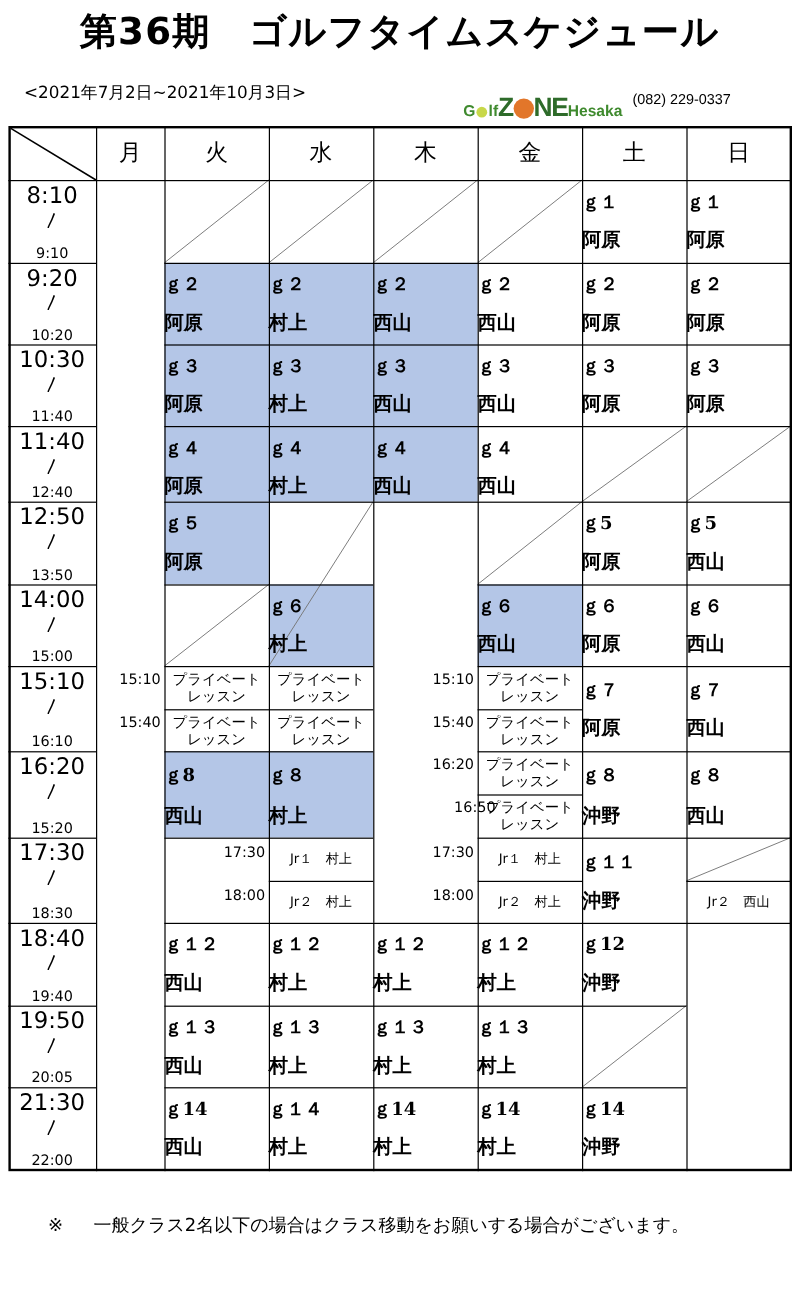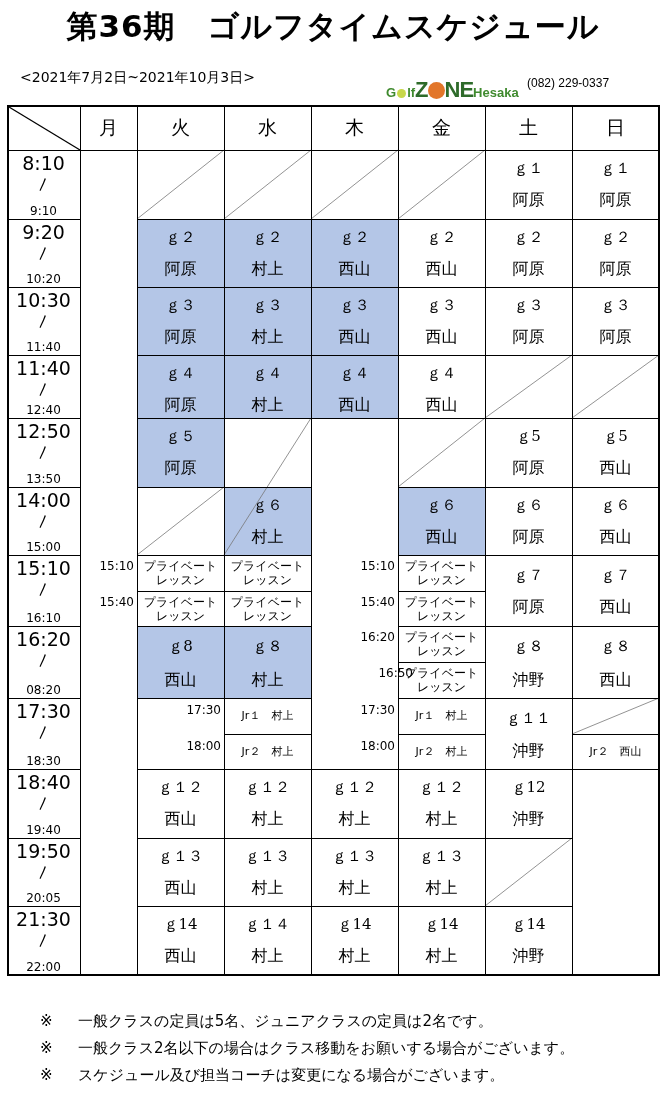--- a/index.html
+++ b/index.html
@@ -16,21 +16,21 @@
 
   .cell{position:absolute;box-sizing:border-box;}
   .outer{position:absolute;left:7px;top:105px;width:653px;height:871px;border:2px solid #000;box-sizing:border-box;pointer-events:none;}
   .hline,.vline{position:absolute;background:#000;}
   .blue{background:#b4c6e7;}
   .day{font-size:19px;text-align:center;line-height:45px;}
   .time-cell{text-align:center;}
   .time-cell .t1{position:absolute;left:0;right:0;top:2px;font-size:19px;}
   .time-cell .tilde{position:absolute;left:0;right:0;top:26px;font-size:14px;}
   .time-cell .t2{position:absolute;left:0;right:0;bottom:1px;font-size:12px;}
-  .cls{text-align:center;font-weight:normal;}
+  .cls{font-weight:bold;}
   .cls .gn{position:absolute;left:0;right:0;top:9px;font-size:15px;font-family:"DejaVu Serif",serif;}
   .cls .coach{position:absolute;left:0;right:0;top:40px;font-size:16px;}
   .pl{font-size:12px;text-align:center;line-height:14px;}
   .tlabel{position:absolute;font-size:12px;text-align:right;}
   .jr{font-size:11px;text-align:center;}
   .notes{position:absolute;left:40px;top:1008px;font-size:15px;line-height:27px;}
   .notes .row{white-space:nowrap;}
   .notes .mark{display:inline-block;width:38px;}
 </style>
 </head>
@@ -160,21 +160,21 @@
       <div class="t2">15:00</div>
     </div>
   <div class="cell time-cell" style="left:7px;top:555px;width:73px;height:71px;">
       <div class="t1">15:10</div>
       <div class="tilde">〳</div>
       <div class="t2">16:10</div>
     </div>
   <div class="cell time-cell" style="left:7px;top:626px;width:73px;height:72px;">
       <div class="t1">16:20</div>
       <div class="tilde">〳</div>
-      <div class="t2">08:20</div>
+      <div class="t2">15:20</div>
     </div>
   <div class="cell time-cell" style="left:7px;top:698px;width:73px;height:71px;">
       <div class="t1">17:30</div>
       <div class="tilde">〳</div>
       <div class="t2">18:30</div>
     </div>
   <div class="cell time-cell" style="left:7px;top:769px;width:73px;height:69px;">
       <div class="t1">18:40</div>
       <div class="tilde">〳</div>
       <div class="t2">19:40</div>
@@ -430,16 +430,14 @@
       <div class="gn">ｇ14</div>
       <div class="coach">村上</div>
     </div>
   <div class="cell cls" style="left:485px;top:906px;width:87px;height:69px;">
       <div class="gn">ｇ14</div>
       <div class="coach">沖野</div>
     </div>
 </div>
 
 <div class="notes">
-  <div class="row"><span class="mark">※</span><span>一般クラスの定員は5名、ジュニアクラスの定員は2名です。</span></div>
   <div class="row"><span class="mark">※</span><span>一般クラス2名以下の場合はクラス移動をお願いする場合がございます。</span></div>
-  <div class="row"><span class="mark">※</span><span>スケジュール及び担当コーチは変更になる場合がございます。</span></div>
 </div>
 
 </body></html>

